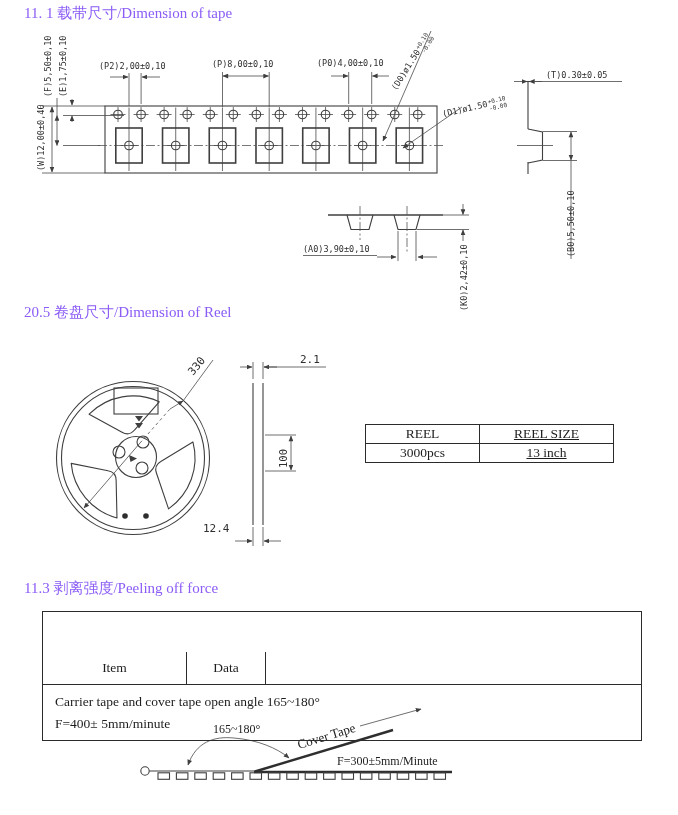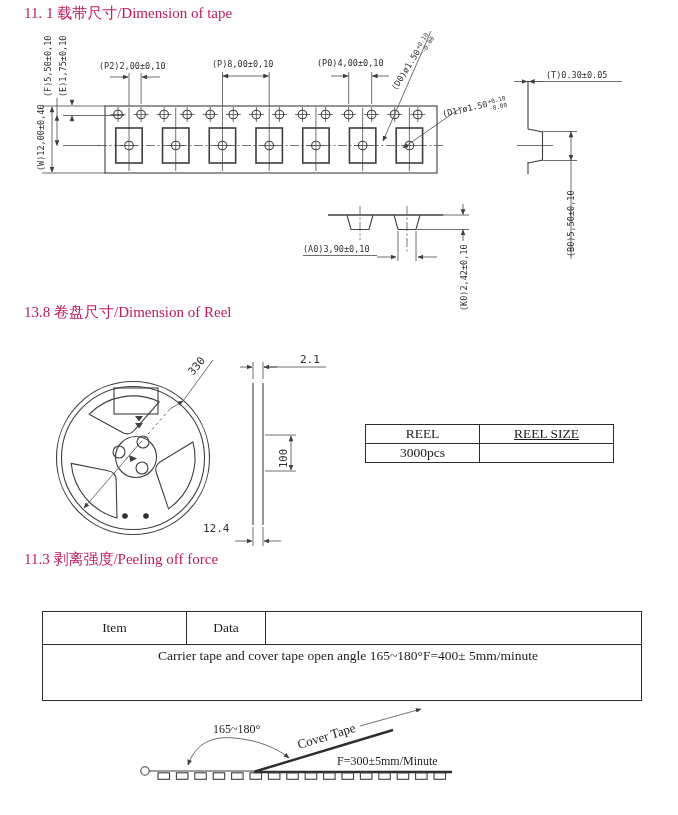--- a/index.html
+++ b/index.html
@@ -1,18 +1,18 @@
 <!DOCTYPE html>
 <html><head>
 <meta charset="utf-8">
 <style>
   html,body{margin:0;padding:0;background:#e8e8e8;}
   #page{position:relative;width:678px;height:815px;background:#ffffff;overflow:hidden;
         font-family:"Liberation Serif",serif;color:#1d1d1d;}
-  .heading{position:absolute;left:24px;font-size:15px;color:#be185d;white-space:nowrap;}
+  .heading{position:absolute;left:24px;font-size:15px;color:#8b5cf6;white-space:nowrap;}
   svg{position:absolute;left:0;top:0;}
   .ln{stroke:#3f3f3f;stroke-width:1.1;fill:none;}
   .thk{stroke:#3f3f3f;stroke-width:1.6;fill:none;}
   .thin{stroke:#4a4a4a;stroke-width:0.8;fill:none;}
   .cl{stroke:#555;stroke-width:0.8;fill:none;stroke-dasharray:9 2.5 2 2.5;}
   .dim{font-family:"DejaVu Sans Mono",monospace;font-size:8.5px;fill:#2e2e2e;}
   .dims{font-family:"DejaVu Sans Mono",monospace;font-size:6px;fill:#2e2e2e;}
   .dimb{font-family:"DejaVu Sans Mono",monospace;font-size:11px;fill:#2e2e2e;}
   .ser{font-family:"Liberation Serif",serif;font-size:12px;fill:#222;}
   
@@ -25,23 +25,23 @@
   .reel-table .hr{border-bottom:1.2px solid #2b2b2b;}
   
   .peel-table{position:absolute;left:42px;top:611px;width:598px;border:1.4px solid #2b2b2b;
               font-size:13.5px;}
   .peel-table .r{display:flex;}
   .peel-table .hr{border-bottom:1.2px solid #2b2b2b;}
   .peel-table .c{display:flex;align-items:center;justify-content:center;}
   .peel-table .cA{width:143px;border-right:1.2px solid #2b2b2b;}
   .peel-table .cB{width:78px;border-right:1.2px solid #2b2b2b;text-align:right;}
   .peel-table .cC{flex:1;}
-  .peel-table .hrow .c{height:32px;}
+  .peel-table .hrow .c{height:32px;margin-top:40px;}
   .peel-table .drow .c{height:55px;}
-  .peel-table .remark{flex-direction:row;align-items:flex-start;justify-content:center;
+  .peel-table .remark{flex-direction:column;align-items:flex-start;justify-content:center;
                       padding-left:12px;line-height:22px;}
 </style>
 </head>
 <body>
 
 <div id="page">
 
   <svg width="678" height="815" viewBox="0 0 678 815">
     <defs>
       <marker id="ae" orient="auto" markerWidth="9" markerHeight="8" refX="6.5" refY="3">
@@ -300,30 +300,31 @@
       <path d="M188,765 C196,742 214,736 234,738 C258,740 277,748 289,758" class="thin" marker-start="url(#as)" marker-end="url(#ae)"></path>
       <text x="213" y="733" class="ser">165~180°</text>
       <g transform="translate(299,749) rotate(-17)">
         <text class="ser" style="font-size:13px">Cover Tape</text>
       </g>
       <text x="337" y="765" class="ser">F=300±5mm/Minute</text>
     </g>
   </svg>
 
   <div class="heading" style="top:4px;">11. 1 载带尺寸/Dimension of tape</div>
-  <div class="heading" style="top:303px;">13.8 卷盘尺寸/Dimension of Reel</div>
-  <div class="heading" style="top:550px;">11.3 剥离强度/Peeling off force</div>
+  <div class="heading" style="top:303px;">20.5 卷盘尺寸/Dimension of Reel</div>
+  <div class="heading" style="top:579px;">11.3 剥离强度/Peeling off force</div>
 
   <div class="reel-table">
     <div class="r hr">
       <div class="c c1">REEL</div>
       <div class="c c2">REEL SIZE</div>
     </div>
     <div class="r">
       <div class="c c1">3000pcs</div>
+      <div class="c c2">13 inch</div>
     </div>
   </div>
 
   <div class="peel-table">
     <div class="r hr hrow">
       <div class="c cA">Item</div>
       <div class="c cB">Data</div>
     </div>
     <div class="r drow">
       <div class="c cC remark">

